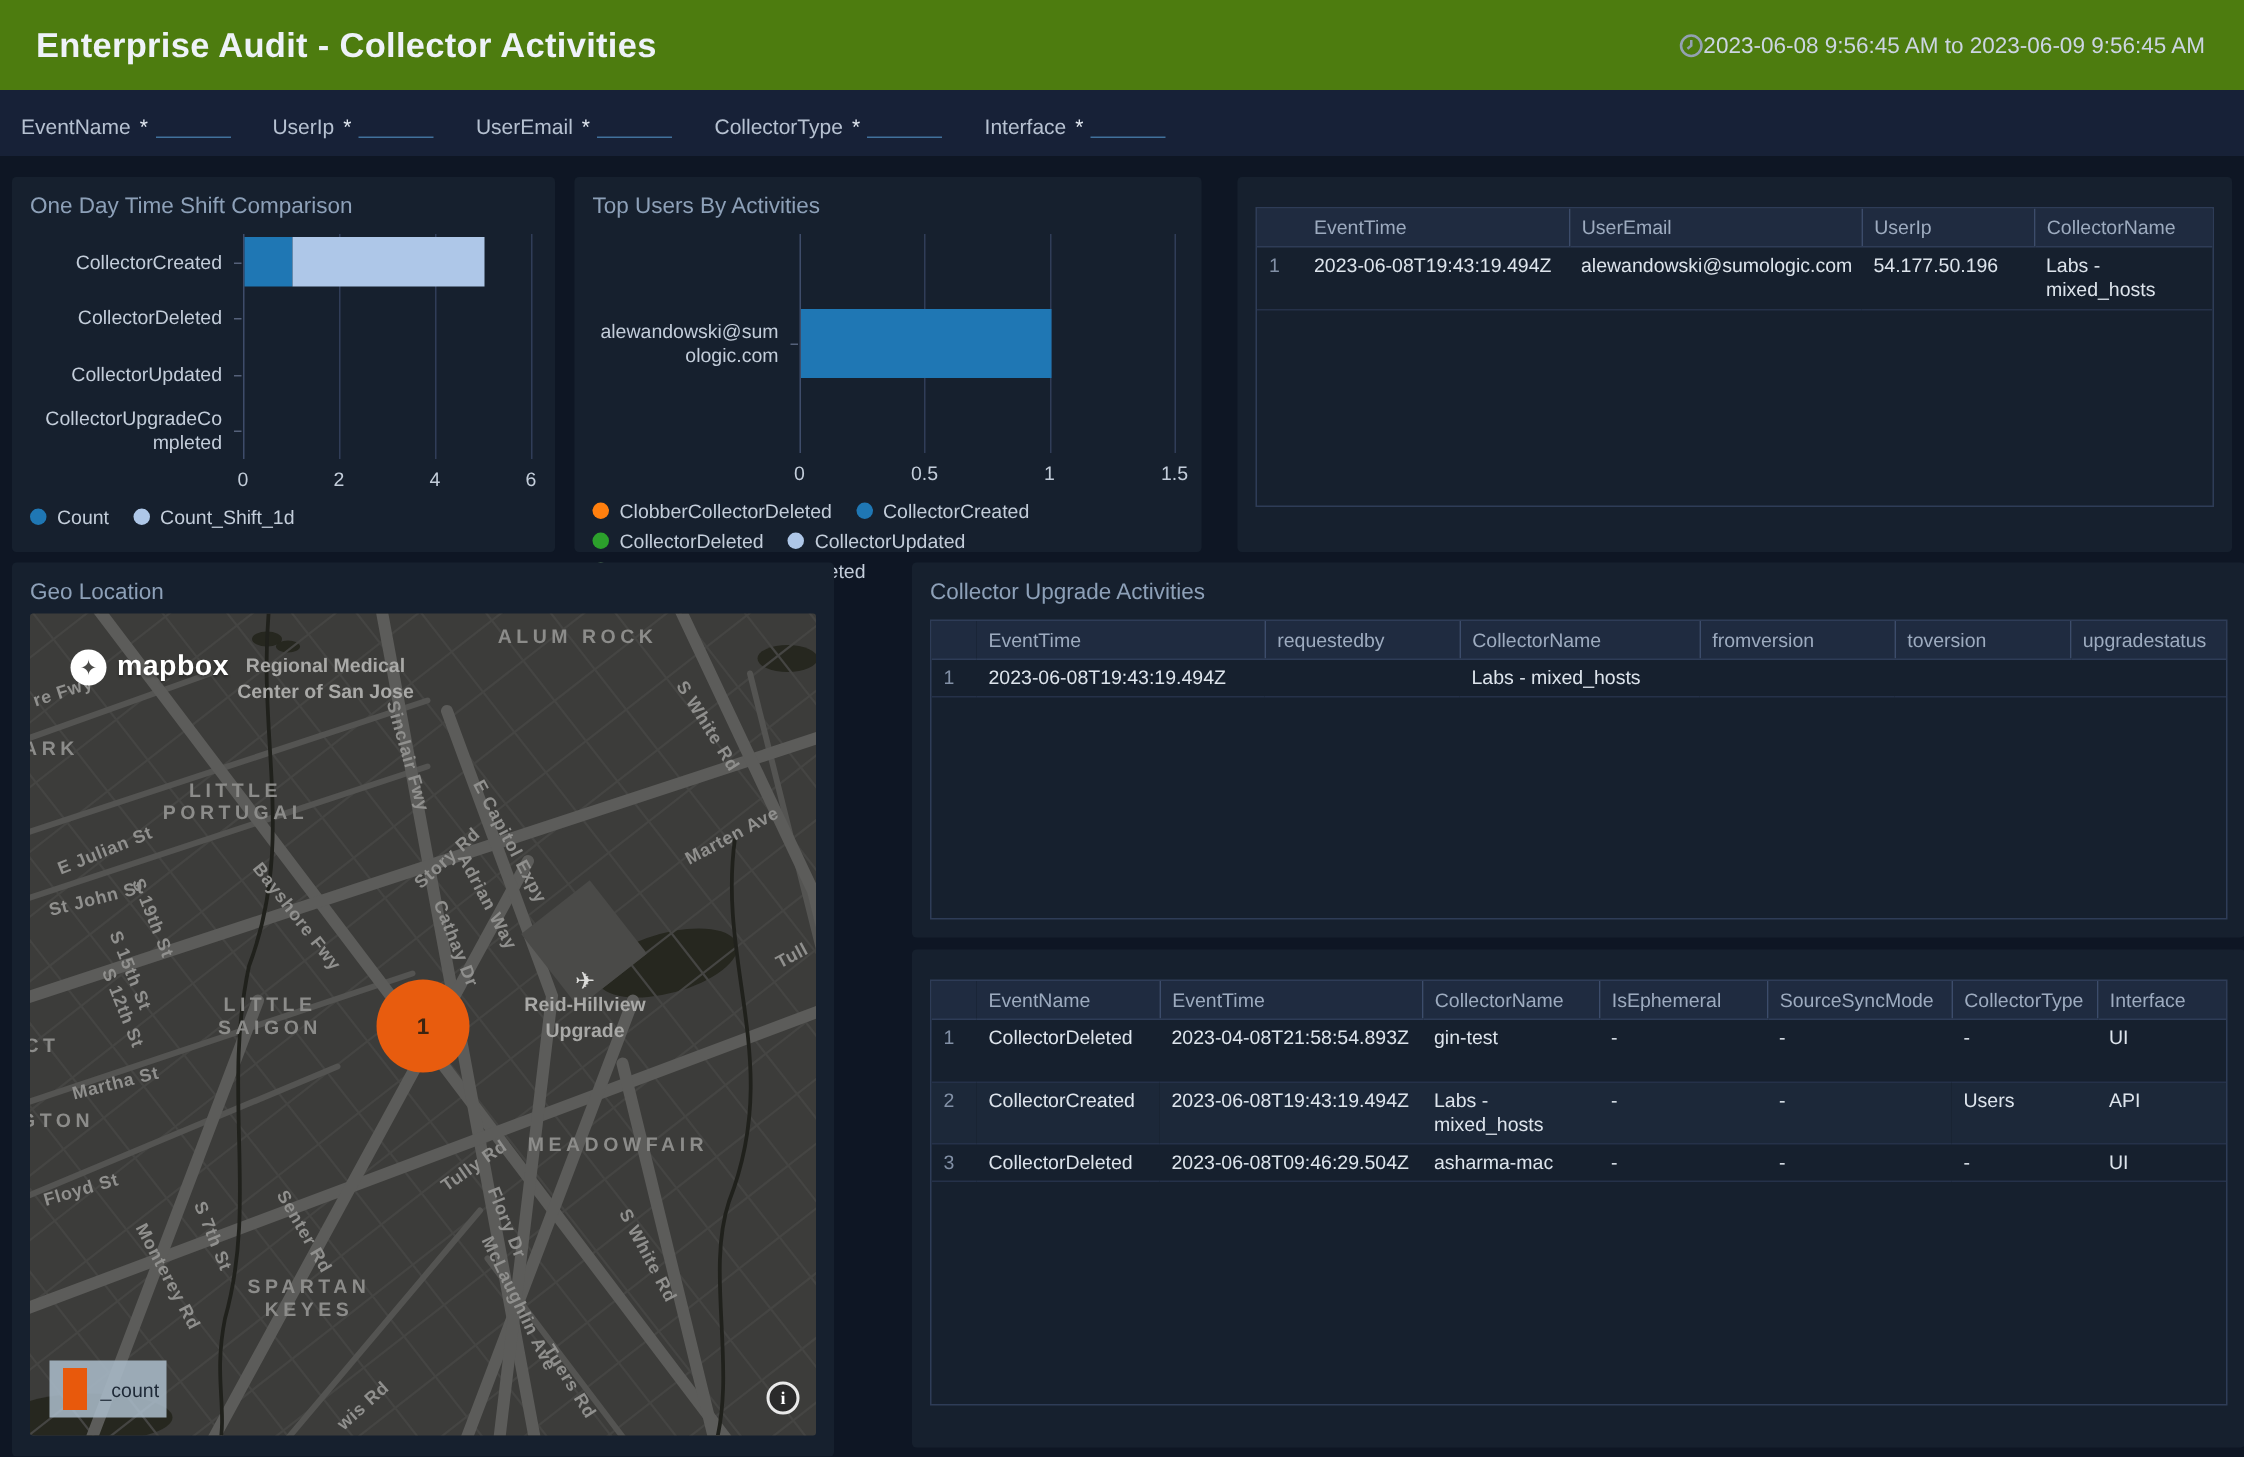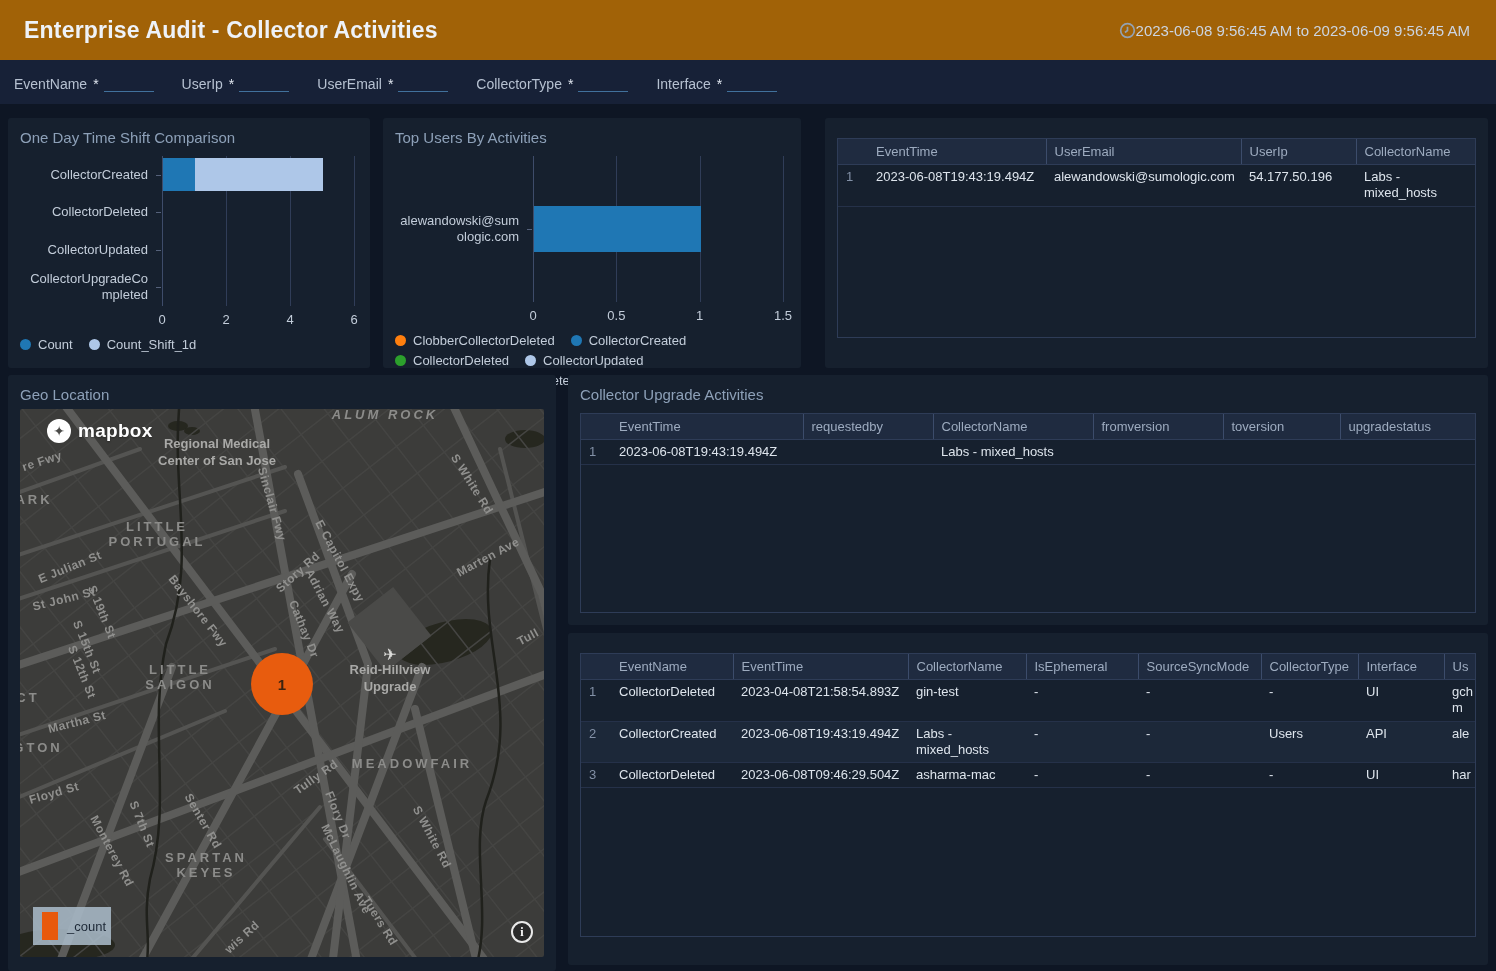--- a/index.html
+++ b/index.html
@@ -1,38 +1,38 @@
 <!DOCTYPE html>
 <html><head>
 <meta charset="utf-8">
 <style>
   html,body{margin:0;padding:0;background:#0e1624;overflow:hidden;}
   body{width:1496px;height:971px;font-family:"Liberation Sans",sans-serif;}
   .app{width:1496px;height:971px;position:relative;}
 
   
-  .topbar{height:60px;background:#a16207;display:flex;align-items:center;justify-content:space-between;padding:0 26px 0 24px;}
+  .topbar{height:60px;background:#4d7c0f;display:flex;align-items:center;justify-content:space-between;padding:0 26px 0 24px;}
   .title{font-size:23px;color:#eef2f8;font-weight:600;letter-spacing:.2px;}
   .time{display:flex;align-items:center;gap:0;color:#ccd5e2;font-size:15px;cursor:pointer;}
   .clock{width:17px;height:17px;stroke:#93a1b2;fill:none;stroke-width:1.6;}
 
   
   .filterbar{height:44px;background:#172137;display:flex;align-items:center;padding-left:14px;}
   .filter{display:flex;align-items:flex-end;margin-right:28px;}
   .flabel{color:#b6c1d1;font-size:14px;}
   .fstar{color:#e2e8f1;font-size:14px;margin-left:6px;margin-right:2px;}
   .finput{width:46px;background:transparent;border:none;outline:none;border-bottom:1px solid #41719c;height:17px;margin-left:3px;color:#dfe6ef;font-size:13px;}
 
   
   .grid{padding:14px 8px 6px 8px;}
   .row1{display:flex;margin-bottom:7px;}
   .pnl-timeshift{width:362px;height:250px;margin-right:13px;}
   .pnl-topusers{width:418px;height:250px;margin-right:24px;}
   .pnl-clobber{flex:1;height:250px;}
-  .row2{display:flex;align-items:flex-start;}
+  .row2{display:flex;align-items:flex-start;gap:40px;}
   .pnl-geo{width:548px;height:596px;margin-right:12px;}
   .rightcol{flex:1;display:flex;flex-direction:column;}
   .pnl-upgrade{height:250px;margin-bottom:8px;}
   .pnl-recent{height:332px;}
   .panel{background:#16202e;border-radius:3px;padding:10px 12px;box-sizing:border-box;position:relative;}
   .ptitle{margin:1px 0 6px 0;font-size:15px;font-weight:400;color:#8da0b8;}
 
   
   .tablebox{border:1px solid #2e3c57;overflow:hidden;background:#16202e;}
   .pnl-clobber .tablebox{height:198px;margin-top:10px;}
@@ -60,21 +60,21 @@
 
   
   .map{position:relative;width:524px;height:548px;margin-top:2px;background:#3c3c3a;overflow:hidden;border-radius:2px;cursor:grab;}
   #roads{position:absolute;left:0;top:0;}
   .mlabel{position:absolute;white-space:pre-line;pointer-events:none;}
   .mlabel.area{color:#8c8c8a;font-size:13px;letter-spacing:3px;text-align:center;font-weight:600;}
   .mlabel.street{color:#90908e;font-size:12px;letter-spacing:.5px;font-weight:600;white-space:nowrap;}
   .mlabel.poi{color:#a9a9a7;font-size:13px;text-align:center;line-height:1.3;font-weight:600;}
   .mlabel.icon{color:#dcdcda;font-size:16px;}
   .marker{position:absolute;left:262px;top:275px;width:62px;height:62px;border-radius:50%;background:#e85c0e;transform:translate(-50%,-50%);display:flex;align-items:center;justify-content:center;color:#3d2410;font-weight:700;font-size:15px;cursor:pointer;}
-  .mb-logo{position:absolute;left:14px;top:10px;display:flex;align-items:center;gap:7px;cursor:pointer;padding-left:13px;}
+  .mb-logo{position:absolute;left:14px;top:24px;display:flex;align-items:center;gap:7px;cursor:pointer;padding-left:13px;}
   .mb-circle{width:24px;height:24px;border-radius:50%;background:#fff;position:relative;}
   .mb-circle::after{content:"✦";position:absolute;left:0;top:0;right:0;bottom:0;display:flex;align-items:center;justify-content:center;color:#4a4a48;font-size:14px;}
   .mb-word{color:#fff;font-size:19px;font-weight:700;letter-spacing:.3px;text-shadow:0 1px 2px rgba(0,0,0,.35);}
   .map-legend{position:absolute;left:13px;bottom:12px;width:78px;height:38px;background:rgba(169,186,199,.88);display:flex;align-items:center;gap:9px;padding-left:9px;box-sizing:border-box;}
   .map-legend .sw{width:16px;height:28px;background:#e8590c;flex:0 0 auto;}
   .map-legend .lbl{color:#1d2836;font-size:13px;}
   .info{position:absolute;right:11px;bottom:14px;width:22px;height:22px;border-radius:50%;background:#2a2a2a;border:2px solid #e9e9e9;color:#fff;display:flex;align-items:center;justify-content:center;font-weight:700;font-size:12px;font-family:"Liberation Serif",serif;box-sizing:border-box;cursor:pointer;}
 </style>
 </head>
 <body>
@@ -349,21 +349,21 @@
                 <line x1="288" y1="558" x2="402" y2="258"></line>
                 <path d="M430,-10 L522,185 L558,330"></path>
                 <path d="M278,65 L348,255 L312,558"></path>
                 <path d="M395,300 L458,558"></path>
               </g>
               <rect x="338" y="190" width="62" height="58" fill="#4a4a48" transform="rotate(52 368 220)"></rect>
               <path d="M160,-10 C150,80 178,150 146,235 C128,320 152,392 130,470 C122,510 132,530 126,558" stroke="#20211c" stroke-width="2.5" fill="none"></path>
               <path d="M470,150 C458,235 502,300 466,392 C450,440 472,505 456,558" stroke="#20211c" stroke-width="2.5" fill="none"></path>
             </svg>
           <div id="maplabels">
-              <span class="mlabel area" style="left: 365px; top: 5px; transform: translate(-50%, -50%) rotate(0deg); font-style: italic;">ALUM ROCK</span>
+              <span class="mlabel area" style="left: 365px; top: 15px; transform: translate(-50%, -50%) rotate(0deg);">ALUM ROCK</span>
               <span class="mlabel poi" style="left: 197px; top: 44px; transform: translate(-50%, -50%) rotate(0deg);">Regional Medical
 Center of San Jose</span>
               <span class="mlabel street" style="left: 22px; top: 52px; transform: translate(-50%, -50%) rotate(-18deg);">re Fwy</span>
               <span class="mlabel area" style="left: 14px; top: 90px; transform: translate(-50%, -50%) rotate(0deg);">ARK</span>
               <span class="mlabel street" style="left: 452px; top: 75px; transform: translate(-50%, -50%) rotate(58deg);">S White Rd</span>
               <span class="mlabel street" style="left: 252px; top: 95px; transform: translate(-50%, -50%) rotate(74deg);">Sinclair Fwy</span>
               <span class="mlabel area" style="left: 137px; top: 125px; transform: translate(-50%, -50%) rotate(0deg);">LITTLE
 PORTUGAL</span>
               <span class="mlabel street" style="left: 468px; top: 148px; transform: translate(-50%, -50%) rotate(-28deg);">Marten Ave</span>
               <span class="mlabel street" style="left: 320px; top: 152px; transform: translate(-50%, -50%) rotate(62deg);">E Capitol Expy</span>

